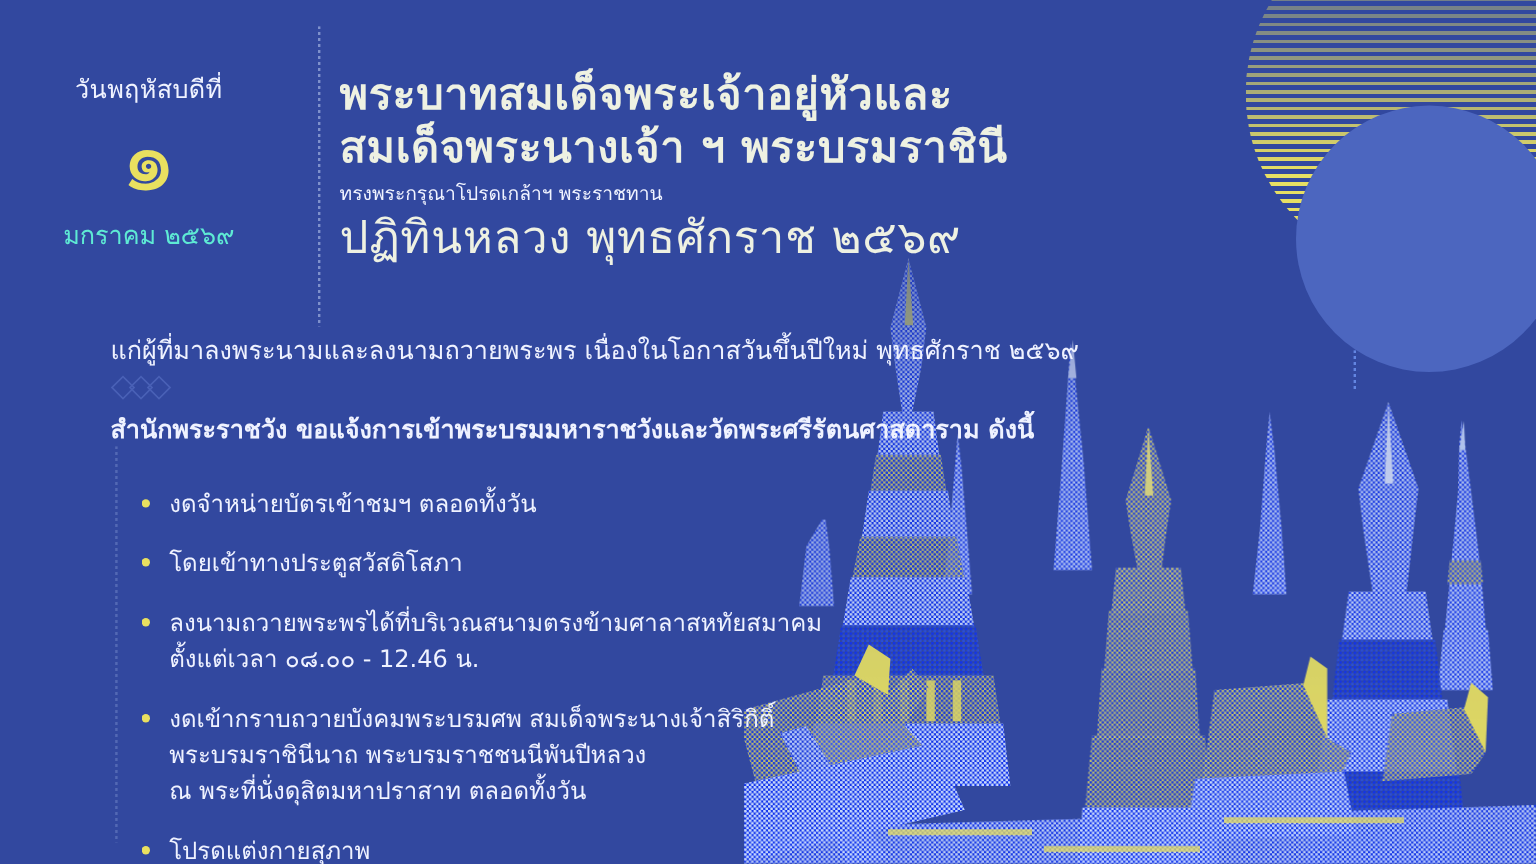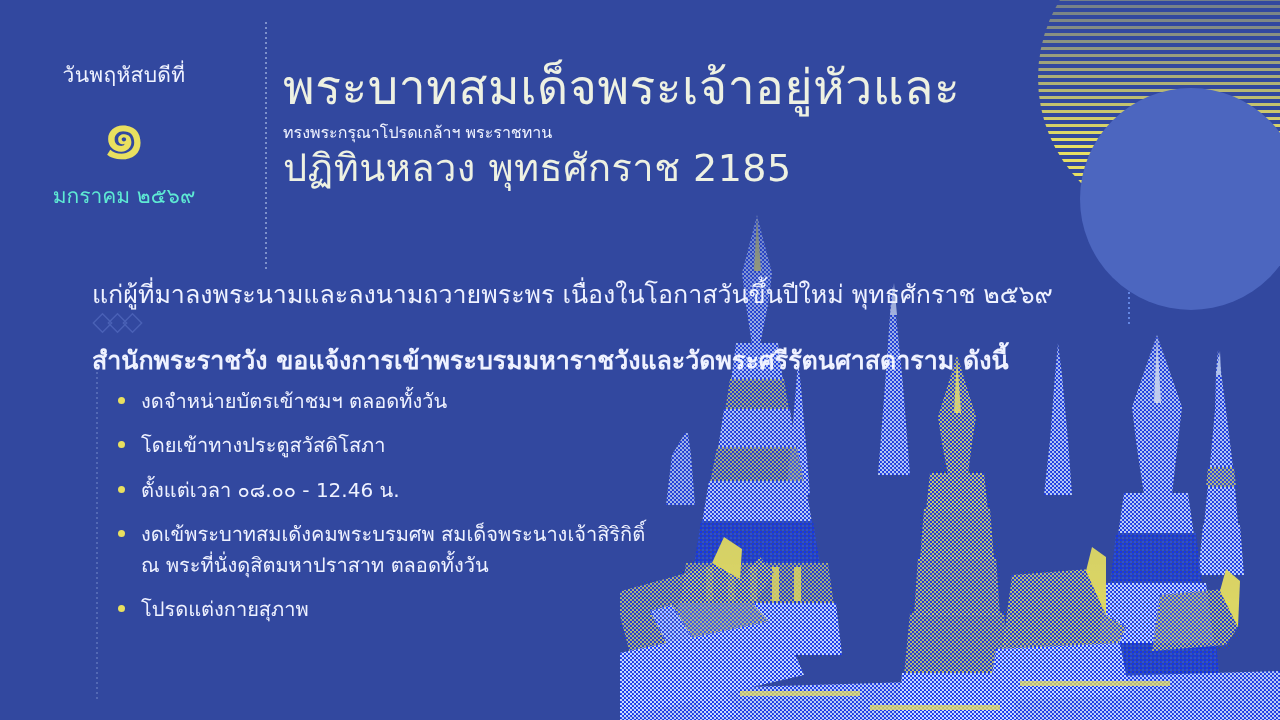--- a/index.html
+++ b/index.html
@@ -84,46 +84,47 @@
     font-size:21px; line-height:1.3; color:#5eead4;
   }
 
   
   .headline {
     position:absolute;
     left:283px; top:58px;
     width:800px;
   }
   .headline .h-line {
-    font-size:48px;
+    font-size:36px;
     line-height:1.22;
     color:#eef1e2;
     letter-spacing:.5px;
     white-space:nowrap;
+    font-weight:bold;
   }
   .sub-small {
     font-size:16px;
     line-height:1.3;
     color:#f0f3ff;
     margin-top:6px;
     white-space:nowrap;
   }
   .sub-big {
     font-size:38px;
     line-height:1.25;
     color:#eef1e2;
     letter-spacing:.5px;
     margin-top:2px;
     white-space:nowrap;
   }
 
   
   .para {
     position:absolute;
-    font-size:25px;
+    font-size:21px;
     line-height:1.35;
     color:#eff2ff;
     white-space:nowrap;
   }
   #para-1 { left:92px; top:278px; }
   #para-2 { left:92px; top:344px;font-weight:bold; }
 
   .diamonds {
     position:absolute;
     left:92px; top:312px;
@@ -133,20 +134,21 @@
   
   .bullets {
     position:absolute;
     left:118px; top:386px;
     width:760px;
   }
   .bullet-item {
     display:flex;
     align-items:flex-start;
     margin-bottom:14px;
+    margin-top:19px;
   }
   .bullet-dot {
     flex:0 0 auto;
     width:7px; height:7px;
     border-radius:50%;
     background:#e9e05f;
     margin:11px 16px 0 0;
   }
   .bullet-lines { flex:1 1 auto; }
   .bullet-lines .bl {
@@ -276,22 +278,23 @@
 </div>
 
 <div class="date-block">
   <div class="date-weekday">วันพฤหัสบดีที่</div>
   <div class="date-numeral">๑</div>
   <div class="date-monthyear">มกราคม ๒๕๖๙</div>
 </div>
 
 <div class="headline">
   <div class="h-line">พระบาทสมเด็จพระเจ้าอยู่หัวและ</div>
+  <div class="h-line">สมเด็จพระนางเจ้า ฯ พระบรมราชินี</div>
   <div class="sub-small">ทรงพระกรุณาโปรดเกล้าฯ พระราชทาน</div>
-  <div class="sub-big">ปฏิทินหลวง พุทธศักราช 2185</div>
+  <div class="sub-big">ปฏิทินหลวง พุทธศักราช ๒๕๖๙</div>
 </div>
 
 <div class="para" id="para-1">แก่ผู้ที่มาลงพระนามและลงนามถวายพระพร เนื่องในโอกาสวันขึ้นปีใหม่ พุทธศักราช ๒๕๖๙</div>
 
 <div class="diamonds">
   <svg viewBox="0 0 70 22" width="70" height="22" aria-hidden="true">
     <g fill="none" stroke="#4a61b6" stroke-width="1.4">
       <rect x="4" y="4.5" width="13" height="13" transform="rotate(45 10.5 11)"></rect>
       <rect x="19" y="4.5" width="13" height="13" transform="rotate(45 25.5 11)"></rect>
       <rect x="34" y="4.5" width="13" height="13" transform="rotate(45 40.5 11)"></rect>
@@ -310,27 +313,29 @@
     </div>
     <div class="bullet-item">
       <span class="bullet-dot"></span>
       <div class="bullet-lines">
         <div class="bl">โดยเข้าทางประตูสวัสดิโสภา</div>
       </div>
     </div>
     <div class="bullet-item">
       <span class="bullet-dot"></span>
       <div class="bullet-lines">
+        <div class="bl">ลงนามถวายพระพรได้ที่บริเวณสนามตรงข้ามศาลาสหทัยสมาคม</div>
         <div class="bl">ตั้งแต่เวลา ๐๘.๐๐ - 12.46 น.</div>
       </div>
     </div>
     <div class="bullet-item">
       <span class="bullet-dot"></span>
       <div class="bullet-lines">
-        <div class="bl">งดเข้พระบาทสมเดังคมพระบรมศพ สมเด็จพระนางเจ้าสิริกิติ์</div>
+        <div class="bl">งดเข้ากราบถวายบังคมพระบรมศพ สมเด็จพระนางเจ้าสิริกิติ์</div>
+        <div class="bl">พระบรมราชินีนาถ พระบรมราชชนนีพันปีหลวง</div>
         <div class="bl">ณ พระที่นั่งดุสิตมหาปราสาท ตลอดทั้งวัน</div>
       </div>
     </div>
     <div class="bullet-item">
       <span class="bullet-dot"></span>
       <div class="bullet-lines">
         <div class="bl">โปรดแต่งกายสุภาพ</div>
       </div>
     </div>
   </div>

